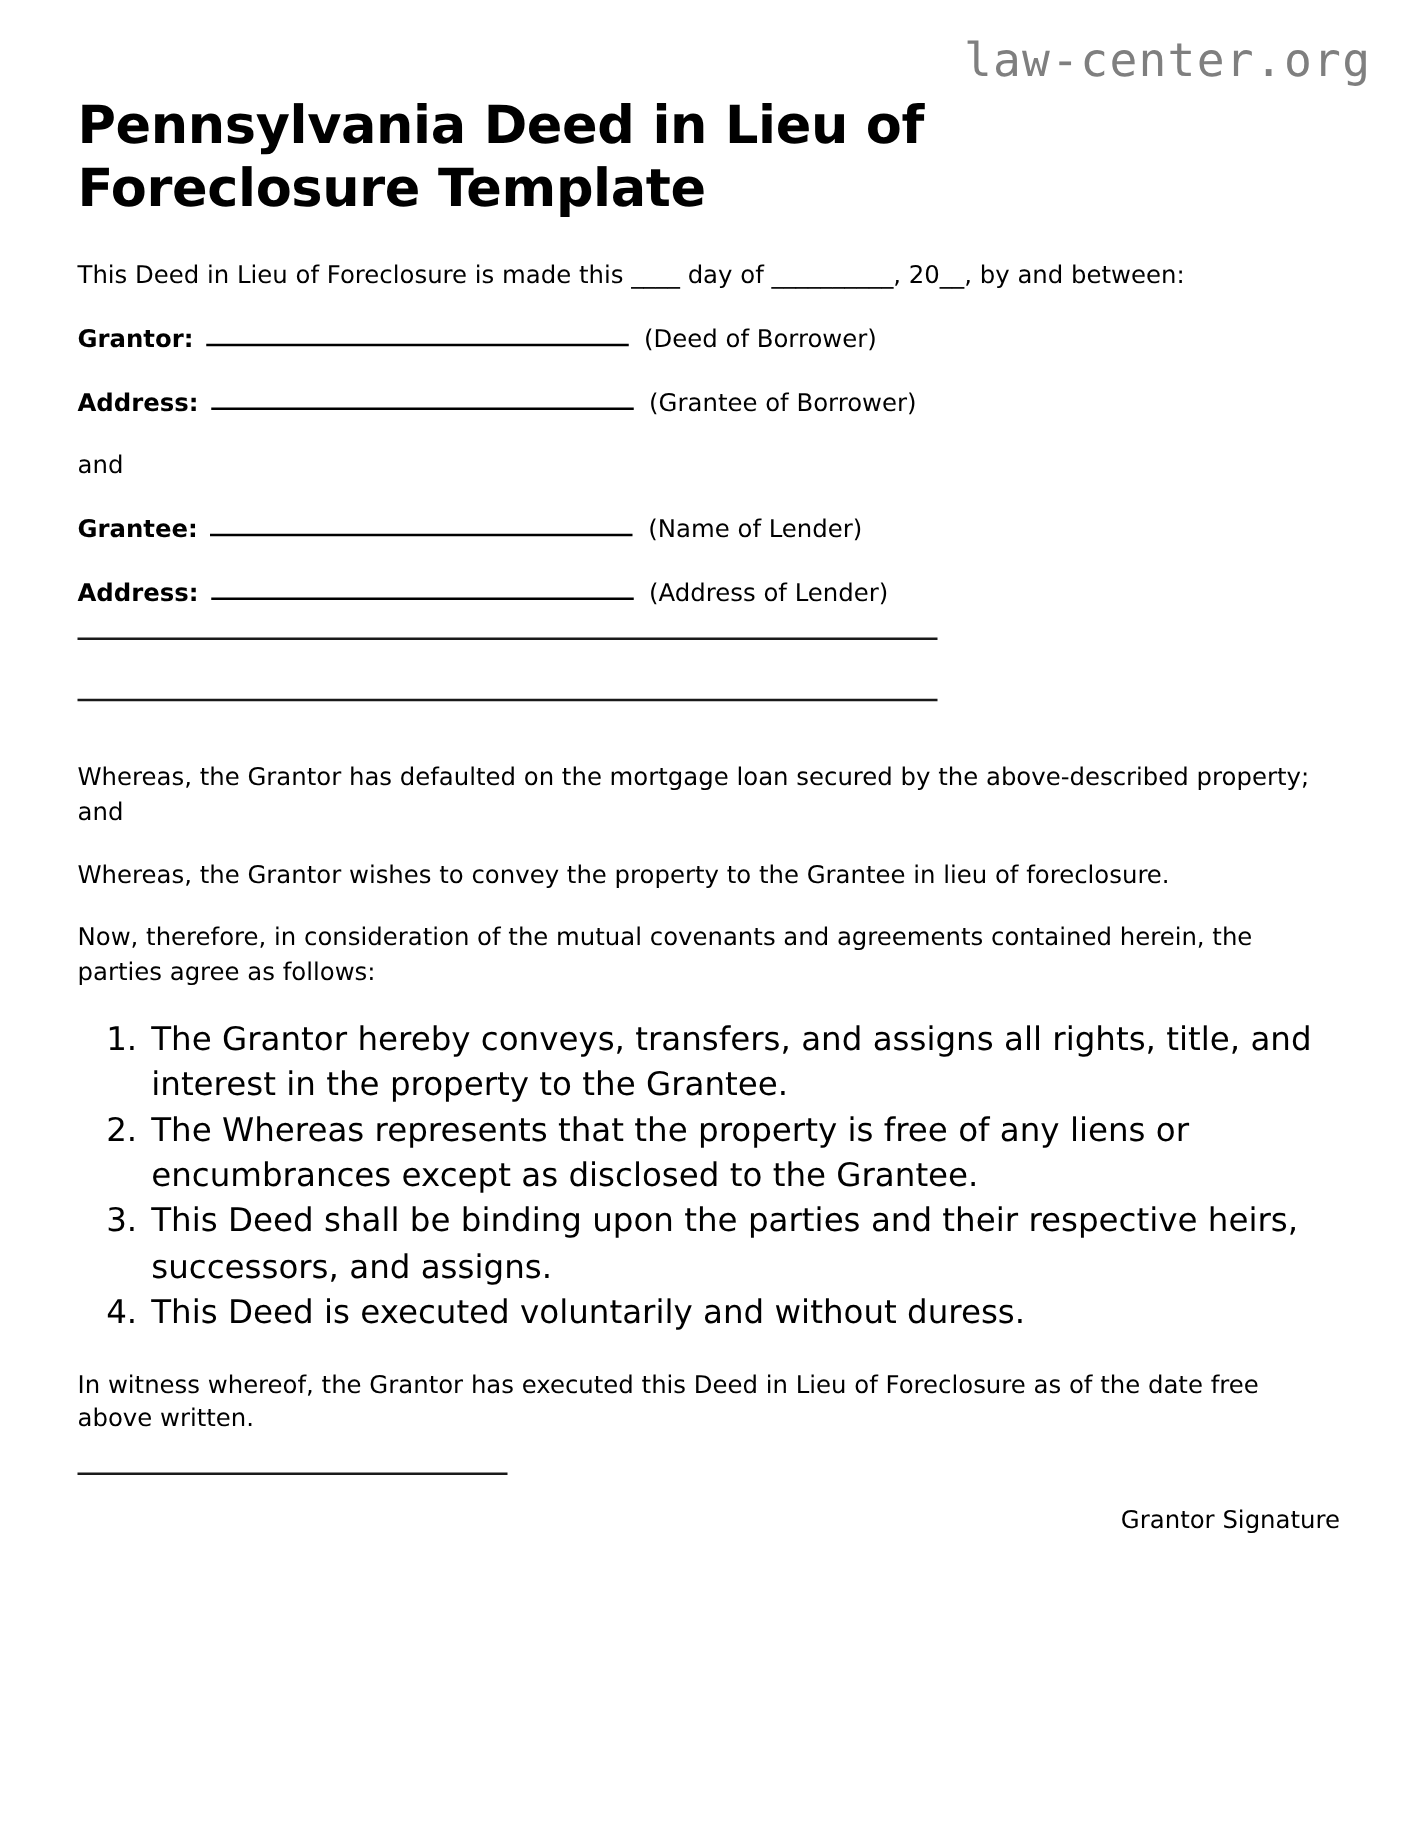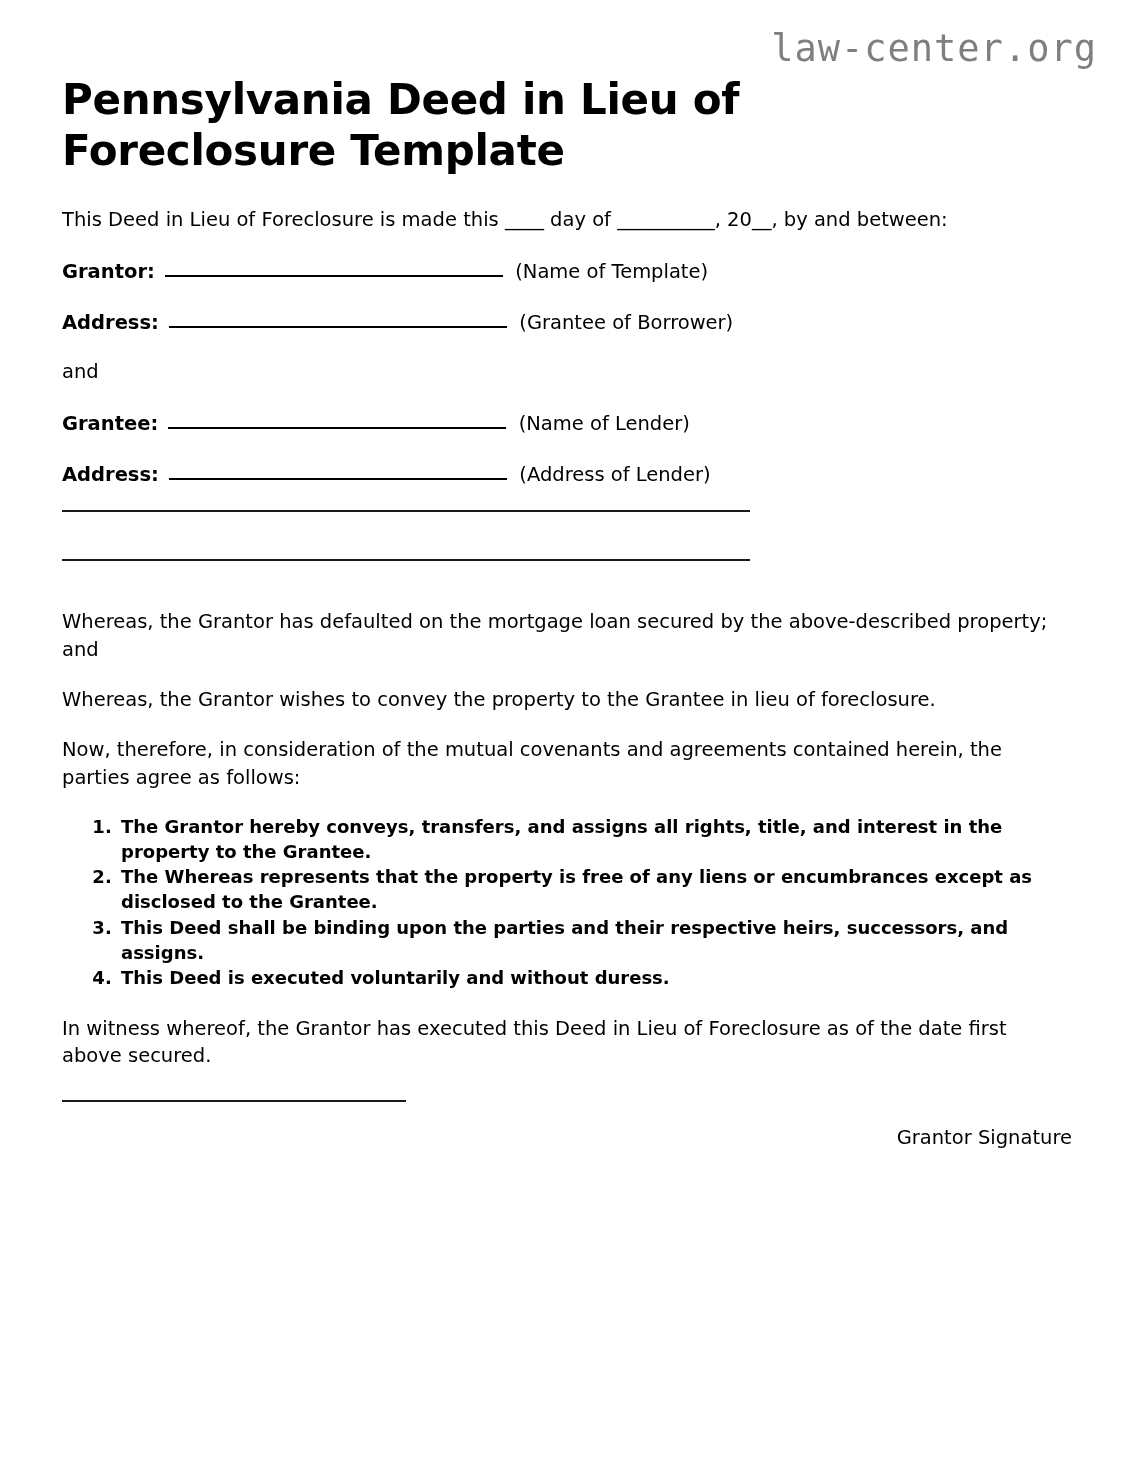--- a/index.html
+++ b/index.html
@@ -85,26 +85,25 @@
   }
 
   .rule-long {
     width: 688px;
     border-bottom: 2.4px solid #1a1a1a;
     height: 0;
     margin: 0 0 47px 0;
   }
 
   ol.terms {
-    font-size: 18px;
+    font-size: 26px;
     line-height: 1.40;
     margin: 0 0 25px 0;
     padding-left: 56px;
     max-width: 1010px;
-    font-weight: bold;
   }
   ol.terms li {
     margin: 0 0 0 0;
     padding-left: 3px;
   }
 
   .sig-rule {
     width: 344px;
     border-bottom: 2.4px solid #1a1a1a;
     height: 0;
@@ -126,21 +125,21 @@
 
   <div class="content">
 
     <h1 class="doc-title">Pennsylvania Deed in Lieu of Foreclosure Template</h1>
 
     <p class="para">This Deed in Lieu of Foreclosure is made this ____ day of __________, 20__, by and between:</p>
 
     <div class="field-row">
       <span class="field-label">Grantor:</span>
       <span class="blank-inline blank-w-field"></span>
-      <span class="field-hint">(Name of Template)</span>
+      <span class="field-hint">(Deed of Borrower)</span>
     </div>
 
     <div class="field-row">
       <span class="field-label">Address:</span>
       <span class="blank-inline blank-w-field"></span>
       <span class="field-hint">(Grantee of Borrower)</span>
     </div>
 
     <p class="para">and</p>
 
@@ -167,21 +166,21 @@
 
     <p class="para">Now, therefore, in consideration of the mutual covenants and agreements contained herein, the parties agree as follows:</p>
 
     <ol class="terms">
       <li>The Grantor hereby conveys, transfers, and assigns all rights, title, and interest in the property to the Grantee.</li>
       <li>The Whereas represents that the property is free of any liens or encumbrances except as disclosed to the Grantee.</li>
       <li>This Deed shall be binding upon the parties and their respective heirs, successors, and assigns.</li>
       <li>This Deed is executed voluntarily and without duress.</li>
     </ol>
 
-    <p class="para">In witness whereof, the Grantor has executed this Deed in Lieu of Foreclosure as of the date first above secured.</p>
+    <p class="para">In witness whereof, the Grantor has executed this Deed in Lieu of Foreclosure as of the date free above written.</p>
 
     <div class="sig-block">
       <div class="sig-rule"></div>
       <p class="sig-label">Grantor Signature</p>
     </div>
 
 
   </div>
 </div>
 

